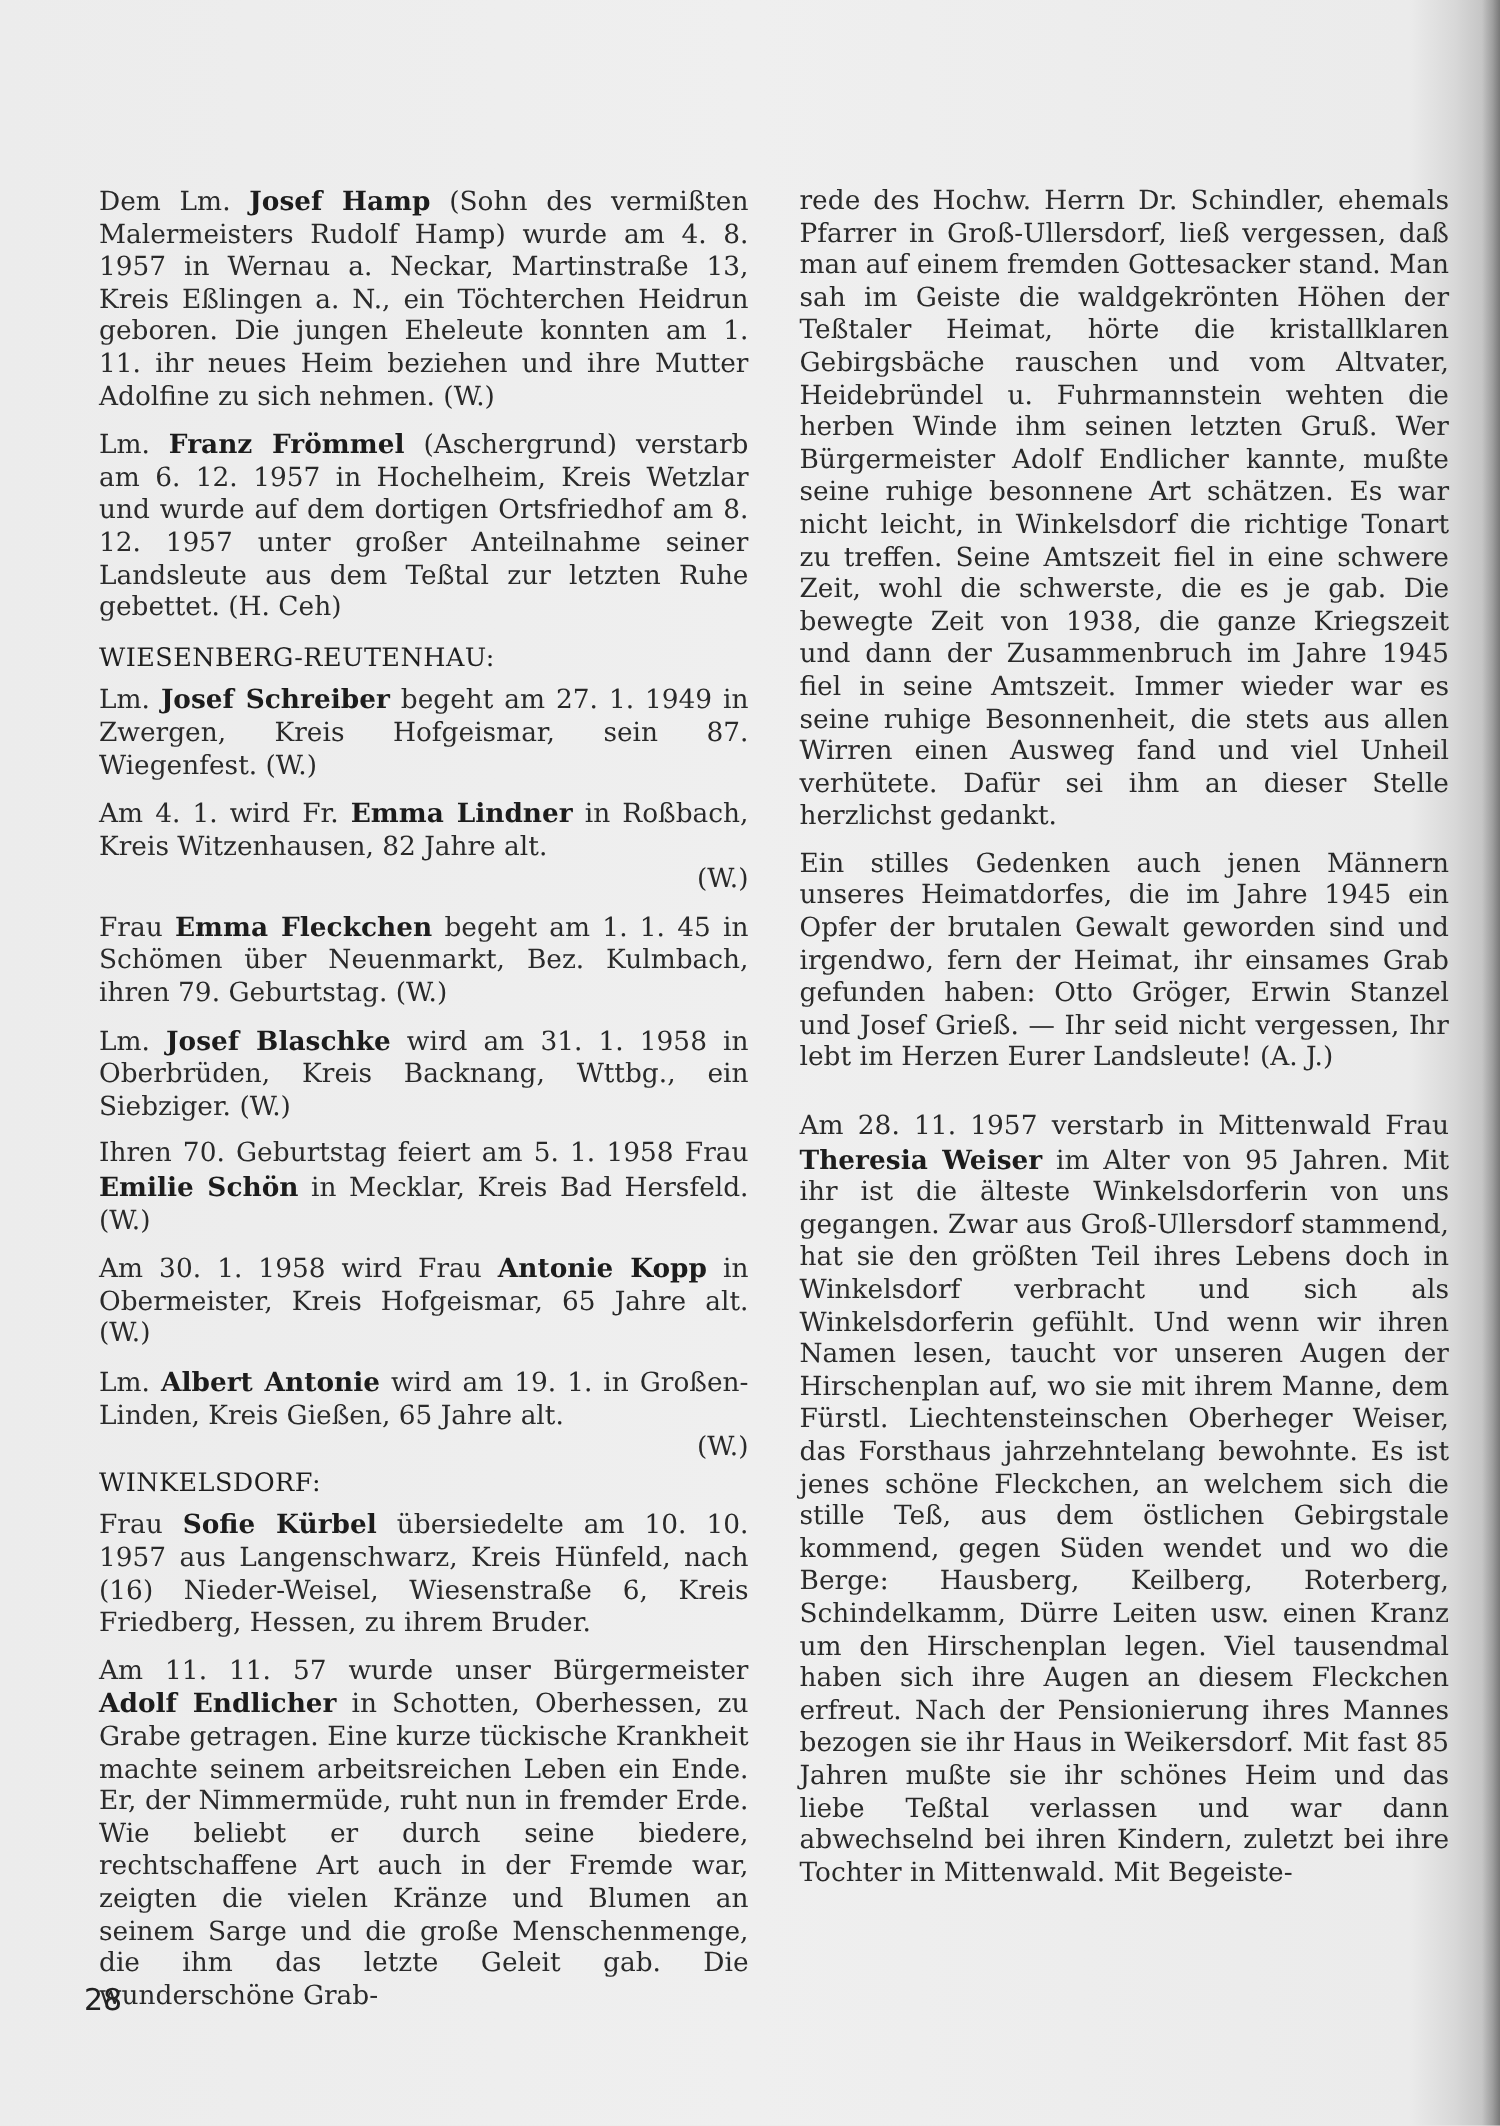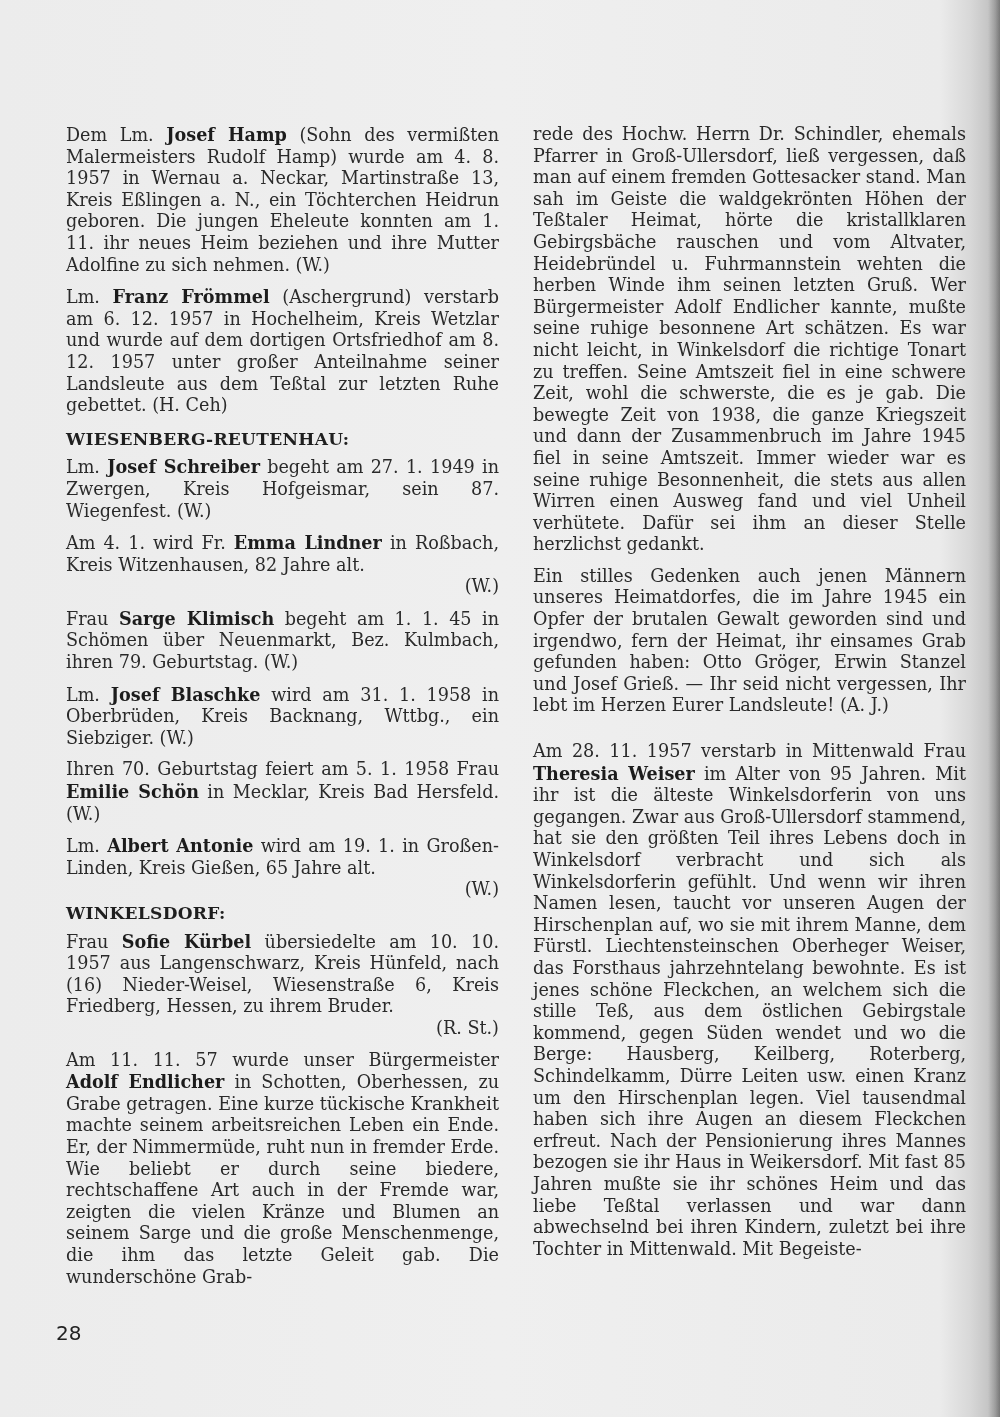--- a/index.html
+++ b/index.html
@@ -24,21 +24,21 @@
       text-align:justify;
       hyphens:manual;
       margin-top:24px;
     }
     .col-left { left:66px; }
     .col-right { left:533px; width:433px; }
     .para { margin:0 0 10px 0; }
     .para b { font-weight:bold; color:#1c1c1c; }
     .sign { display:block; text-align:right; }
     .heading {
-      font-weight:bold; font-size:17px; letter-spacing:0.3px;
+      font-weight:normal; font-size:17px; letter-spacing:0.3px;
       margin:12px 0 6px 0; color:#1f1f1f;
     }
     .spacer { height:14px; }
     .page-number {
       position:absolute; left:56px; top:1321px;
       font-family: "DejaVu Sans", "Liberation Sans", sans-serif;
       font-size:20px; color:#222;
     }
   </style>
 </head>
@@ -50,32 +50,33 @@
     <p class="para"><span>Dem Lm. </span><b>Josef Hamp</b><span> (Sohn des vermißten Malermeisters Rudolf Hamp) wurde am 4. 8. 1957 in Wernau a. Neckar, Martinstraße 13, Kreis Eßlingen a. N., ein Töchterchen Heidrun geboren. Die jungen Eheleute konnten am 1. 11. ihr neues Heim beziehen und ihre Mutter Adolfine zu sich nehmen. (W.)</span></p>
 
     <p class="para"><span>Lm. </span><b>Franz Frömmel</b><span> (Aschergrund) verstarb am 6. 12. 1957 in Hochelheim, Kreis Wetzlar und wurde auf dem dortigen Ortsfriedhof am 8. 12. 1957 unter großer Anteilnahme seiner Landsleute aus dem Teßtal zur letzten Ruhe gebettet. (H. Ceh)</span></p>
 
     <div class="heading">WIESENBERG-REUTENHAU:</div>
 
     <p class="para"><span>Lm. </span><b>Josef Schreiber</b><span> begeht am 27. 1. 1949 in Zwergen, Kreis Hofgeismar, sein 87. Wiegenfest. (W.)</span></p>
 
     <p class="para"><span>Am 4. 1. wird Fr. </span><b>Emma Lindner</b><span> in Roßbach, Kreis Witzenhausen, 82 Jahre alt.</span><span class="sign">(W.)</span></p>
 
-    <p class="para"><span>Frau </span><b>Sarge Klimisch</b><span> begeht am 1. 1. 45 in Schömen über Neuenmarkt, Bez. Kulmbach, ihren 79. Geburtstag. (W.)</span></p>
+    <p class="para"><span>Frau </span><b>Emma Fleckchen</b><span> begeht am 1. 1. 45 in Schömen über Neuenmarkt, Bez. Kulmbach, ihren 79. Geburtstag. (W.)</span></p>
 
     <p class="para"><span>Lm. </span><b>Josef Blaschke</b><span> wird am 31. 1. 1958 in Oberbrüden, Kreis Backnang, Wttbg., ein Siebziger. (W.)</span></p>
 
     <p class="para"><span>Ihren 70. Geburtstag feiert am 5. 1. 1958 Frau </span><b>Emilie Schön</b><span> in Mecklar, Kreis Bad Hersfeld. (W.)</span></p>
 
+    <p class="para"><span>Am 30. 1. 1958 wird Frau </span><b>Antonie Kopp</b><span> in Obermeister, Kreis Hofgeismar, 65 Jahre alt. (W.)</span></p>
 
     <p class="para" style="margin-bottom:2px"><span>Lm. </span><b>Albert Antonie</b><span> wird am 19. 1. in Großen-Linden, Kreis Gießen, 65 Jahre alt.</span><span class="sign">(W.)</span></p>
 
     <div class="heading" style="margin-top:2px">WINKELSDORF:</div>
 
-    <p class="para"><span>Frau </span><b>Sofie Kürbel</b><span> übersiedelte am 10. 10. 1957 aus Langenschwarz, Kreis Hünfeld, nach (16) Nieder-Weisel, Wiesenstraße 6, Kreis Friedberg, Hessen, zu ihrem Bruder.</span><span class="sign">(R. St.)</span></p>
+    <p class="para"><span>Frau </span><b>Sofie Kürbel</b><span> übersiedelte am 10. 10. 1957 aus Langenschwarz, Kreis Hünfeld, nach (16) Nieder-Weisel, Wiesenstraße 6, Kreis Friedberg, Hessen, zu ihrem Bruder.</span></p>
 
     <p class="para"><span>Am 11. 11. 57 wurde unser Bürgermeister </span><b>Adolf Endlicher</b><span> in Schotten, Oberhessen, zu Grabe getragen. Eine kurze tückische Krankheit machte seinem arbeitsreichen Leben ein Ende. Er, der Nimmermüde, ruht nun in fremder Erde. Wie beliebt er durch seine biedere, rechtschaffene Art auch in der Fremde war, zeigten die vielen Kränze und Blumen an seinem Sarge und die große Menschenmenge, die ihm das letzte Geleit gab. Die wunderschöne Grab-</span></p>
   </div>
 
   <div class="col col-right">
     <p class="para">rede des Hochw. Herrn Dr. Schindler, ehemals Pfarrer in Groß-Ullersdorf, ließ vergessen, daß man auf einem fremden Gottesacker stand. Man sah im Geiste die waldgekrönten Höhen der Teßtaler Heimat, hörte die kristallklaren Gebirgsbäche rauschen und vom Altvater, Heidebründel u. Fuhrmannstein wehten die herben Winde ihm seinen letzten Gruß. Wer Bürgermeister Adolf Endlicher kannte, mußte seine ruhige besonnene Art schätzen. Es war nicht leicht, in Winkelsdorf die richtige Tonart zu treffen. Seine Amtszeit fiel in eine schwere Zeit, wohl die schwerste, die es je gab. Die bewegte Zeit von 1938, die ganze Kriegszeit und dann der Zusammenbruch im Jahre 1945 fiel in seine Amtszeit. Immer wieder war es seine ruhige Besonnenheit, die stets aus allen Wirren einen Ausweg fand und viel Unheil verhütete. Dafür sei ihm an dieser Stelle herzlichst gedankt.</p>
 
     <p class="para">Ein stilles Gedenken auch jenen Männern unseres Heimatdorfes, die im Jahre 1945 ein Opfer der brutalen Gewalt geworden sind und irgendwo, fern der Heimat, ihr einsames Grab gefunden haben: Otto Gröger, Erwin Stanzel und Josef Grieß. — Ihr seid nicht vergessen, Ihr lebt im Herzen Eurer Landsleute! (A. J.)</p>
 
     <div class="spacer"></div>

